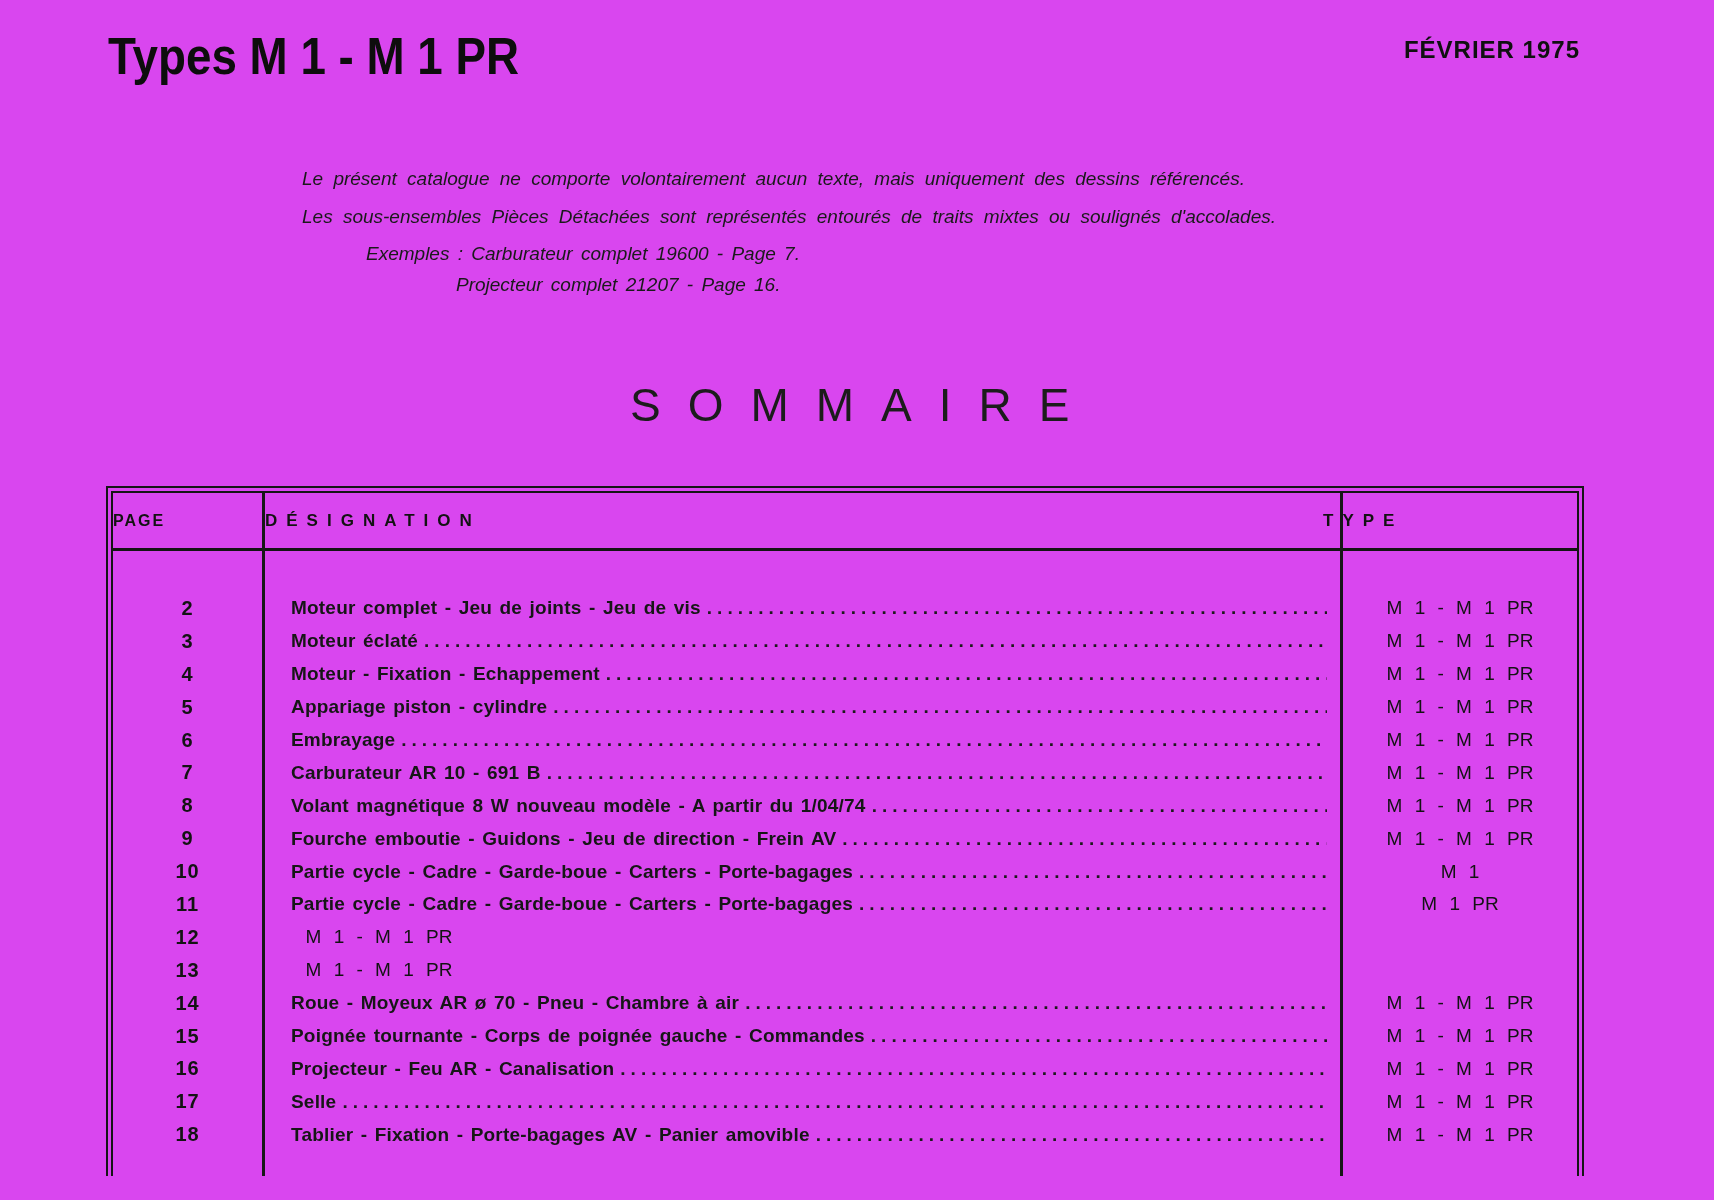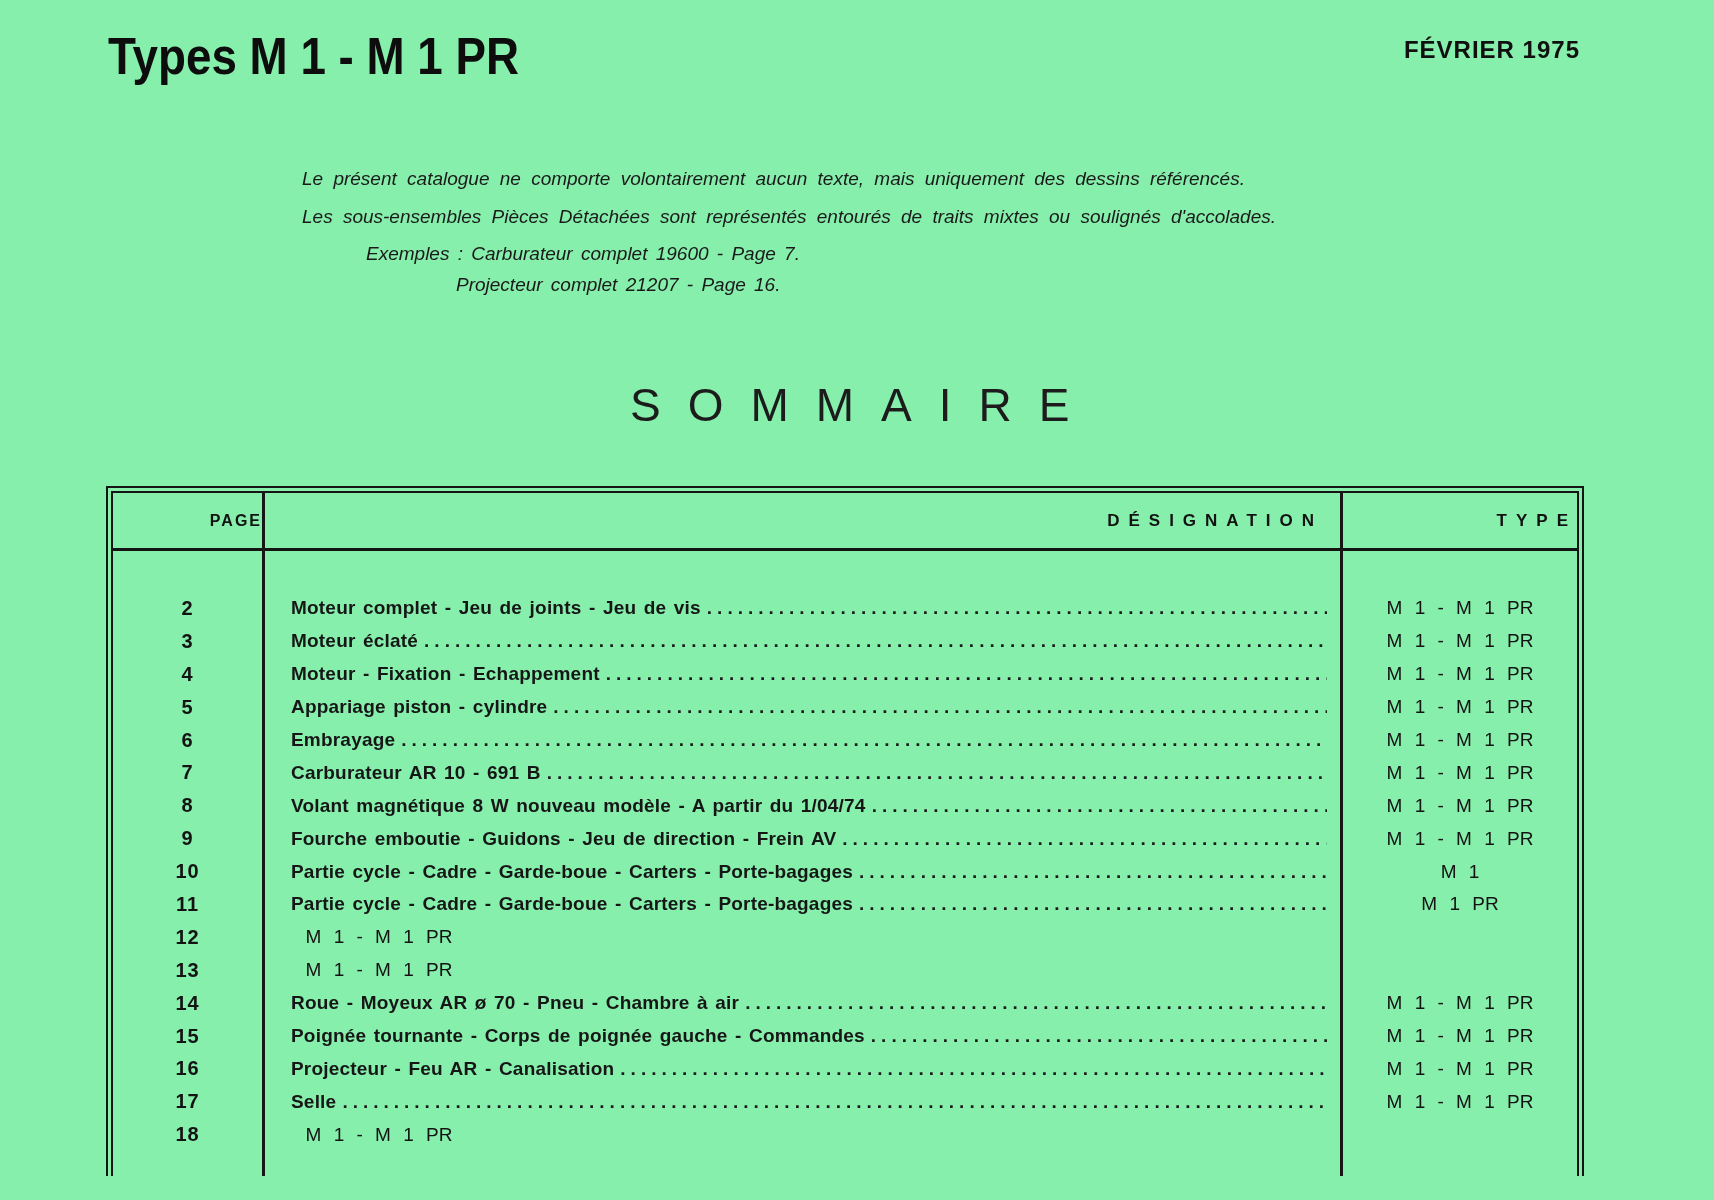--- a/index.html
+++ b/index.html
@@ -1,19 +1,19 @@
 <!DOCTYPE html>
 <html><head>
 <meta charset="utf-8">
 <style>
   html,body{margin:0;padding:0;background:#e8e8e6;}
   .page{
     position:relative;
     width:1714px;height:1200px;
-    background:#86efac;
+    background:#d946ef;
     overflow:hidden;
     font-family:"Liberation Sans", sans-serif;
     color:#161616;
   }
   
   .doc-title{
     position:absolute;left:108px;top:26px;
     font-size:52px;font-weight:bold;letter-spacing:0px;
     transform:scaleX(0.88);transform-origin:left top;
     white-space:nowrap;color:#0d0d0d;
@@ -48,21 +48,21 @@
     border:7px double #151515;
     border-bottom:none;
   }
   .vline{position:absolute;top:0;bottom:0;width:3px;background:#171717;}
   .vline-page{left:149px;}
   .vline-type{left:1227px;}
   .tbl-header{
     display:flex;height:55px;align-items:center;
     border-bottom:3px solid #141414;
   }
-  .th{font-weight:bold;text-align:right;color:#121212;}
+  .th{font-weight:bold;text-align:left;color:#121212;}
   .th-page{width:149px;font-size:16px;letter-spacing:2px;}
   .th-des{flex:1;font-size:17px;letter-spacing:9px;padding-left:3px;}
   .th-type{width:254px;font-size:17px;letter-spacing:9px;}
   .tbl-body{padding-top:41px;}
   .row{display:flex;height:32.9px;align-items:center;}
   .cell-page{
     width:149px;text-align:center;
     font-size:20px;font-weight:bold;letter-spacing:1px;color:#131313;
   }
   .cell-des{
@@ -243,18 +243,22 @@
     <div class="cell-page">17</div>
     <div class="cell-des">
       <span class="dtext">Selle</span>
       <span class="leader"></span>
     </div>
     <div class="cell-type">M 1 - M 1 PR</div>
   </div>
 
   <div class="row">
     <div class="cell-page">18</div>
+    <div class="cell-des">
+      <span class="dtext">Tablier - Fixation - Porte-bagages AV - Panier amovible</span>
+      <span class="leader"></span>
+    </div>
     <div class="cell-type">M 1 - M 1 PR</div>
   </div>
 </div>
   </div>
 
 </div>
 
 </body></html>

